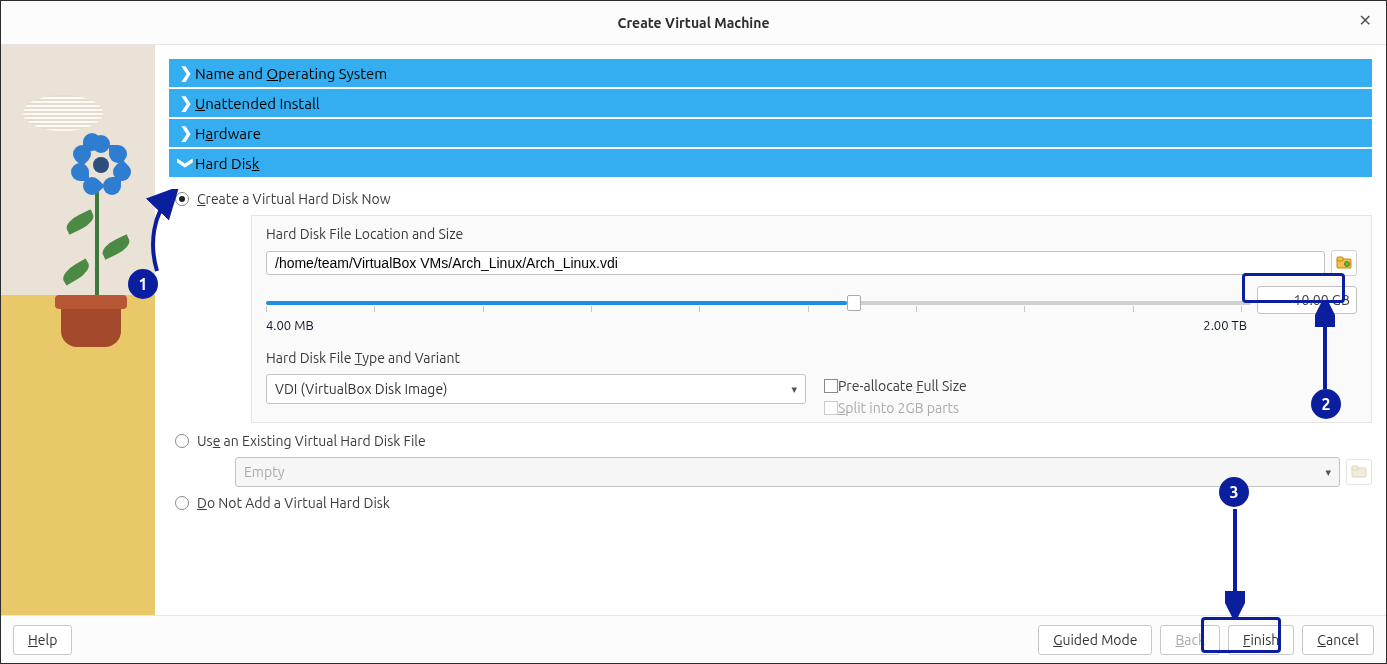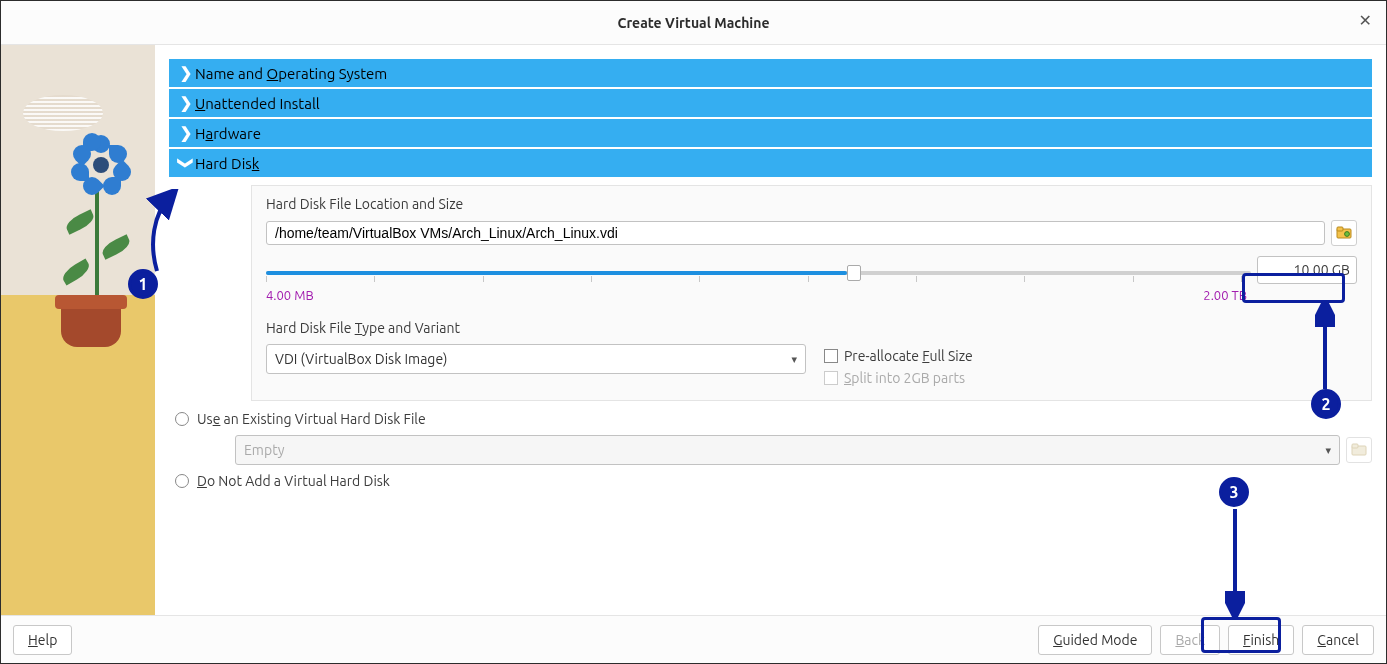--- a/index.html
+++ b/index.html
@@ -24,43 +24,43 @@
   .acc-item { background: #35aef1; color: #000; height: 28px; display: flex; align-items: center; padding: 0 8px; margin-bottom: 2px; font-size: 15px; }
   .acc-item .chev { width: 18px; text-align:center; font-weight:bold; color:#fff; }
   .acc-item .u { text-decoration: underline; text-decoration-skip-ink: none; }
 
   .section { padding: 6px 0 0 6px; }
   .radio-row { display:flex; align-items:center; gap:8px; margin: 6px 0 8px 0; }
   .radio { width:14px; height:14px; border:1px solid #888; border-radius:50%; display:inline-flex; align-items:center; justify-content:center; background:#fff;}
   .radio.checked:after{content:"";width:6px;height:6px;border-radius:50%;background:#222;}
   .u { text-decoration: underline; text-decoration-skip-ink:none;}
 
-  .panel { border:1px solid #e4e4e4; background:#fafafa; margin: 0 0 10px 76px; padding: 10px 14px 14px 14px; }
+  .panel { border:1px solid #e4e4e4; background:#fafafa; margin: 0 0 10px 76px; padding: 10px 14px 6px 14px; }
   .label { font-size:14px; color:#3a3a3a; margin-bottom:8px; }
 
   .hloc-row { display:flex; gap:6px; align-items:center;}
   input[type=text].path { flex:1; height:24px; border:1px solid #c2c2c2; border-radius:3px; padding:0 8px; font-size:14px; background:#fff;}
   .browse { width:26px; height:26px; border:1px solid #cfcfcf; border-radius:3px; display:flex;align-items:center;justify-content:center; background:#fff;}
   .browse svg{width:16px;height:16px;}
 
   .slider-row { position:relative; margin-top:10px; display:flex; align-items:flex-end; gap:6px;}
   .slider { flex:1; position:relative; height:22px; }
   .track { position:absolute; left:0; right:0; top:9px; height:4px; background:#d0d0d0; border-radius:2px;}
   .track-fill { position:absolute; left:0; top:9px; height:4px; background:#1d8fe0; border-radius:2px;}
   .thumb { position:absolute; top:3px; width:14px; height:16px; background:#fff; border:1px solid #aaa; border-radius:2px;}
   .ticks { position:absolute; left:0; right:0; top:14px; height:6px; }
   .tick{position:absolute;top:0;width:1px;height:6px;background:#c7c7c7;}
   .size-box { width:100px; height:28px; border:1px solid #c2c2c2; border-radius:3px; background:#fff; display:flex;align-items:center;justify-content:flex-end;padding:0 6px; font-size:14px;}
-  .minmax { display:flex; justify-content:space-between; font-size:13px; color:#a21caf; margin-top:4px;}
+  .minmax { display:flex; justify-content:space-between; font-size:13px; color:#0f172a; margin-top:4px;}
 
   .type-row { display:flex; gap:18px; margin-top:8px;}
   .combo { flex:1; max-width:540px; height:30px; border:1px solid #c2c2c2; border-radius:3px; background:#fff; display:flex; align-items:center; justify-content:space-between; padding:0 8px; color:#333;}
   .combo .arrow{font-size:11px;color:#555;}
   .checks { display:flex; flex-direction:column; gap:6px; padding-top:4px;}
-  .chk { display:flex; align-items:center; gap:6px; font-size:14px;}
+  .chk { display:flex; align-items:center; font-size:14px;}
   .chk .box{width:14px;height:14px;border:1px solid #888;background:#fff;}
   .chk.disabled{color:#aaa;} .chk.disabled .box{border-color:#ccc;}
 
   .existing-row{display:flex;gap:6px;align-items:center;margin:6px 0 8px 60px;}
   .combo.disabled{color:#aaa;background:#f6f6f6;}
 
   .footer { height: 48px; border-top:1px solid #e5e5e5; display:flex; align-items:center; padding: 0 12px; gap:8px; background:#fcfcfc;}
   .spacer{flex:1;}
   button.btn { height:30px; padding:0 14px; border:1px solid #c8c8c8; background:#fff; border-radius:3px; font-size:14px; color:#333; font-family:inherit;}
   button.btn:disabled{color:#aaa;}
@@ -113,20 +113,24 @@
       <div class="acc-item">
         <span class="chev">❯</span>
         <span>H<span class="u">a</span>rdware</span>
       </div>
       <div class="acc-item">
         <span class="chev" style="transform:rotate(90deg);display:inline-block;">❯</span>
         <span>Hard Dis<span class="u">k</span></span>
       </div>
 
       <div class="section">
+        <div class="radio-row">
+          <span class="radio checked"></span>
+          <span><span class="u">C</span>reate a Virtual Hard Disk Now</span>
+        </div>
 
         <div class="panel">
           <div class="label">Hard Disk File Location and Size</div>
           <div class="hloc-row">
             <input type="text" class="path" value="/home/team/VirtualBox VMs/Arch_Linux/Arch_Linux.vdi" style="">
             <div class="browse">
               <svg viewBox="0 0 16 16">
                   <rect x="1" y="4" width="14" height="9" rx="1" fill="#f4c24b" stroke="#b98a1e"></rect>
                   <rect x="1" y="2" width="6" height="4" rx="1" fill="#f4c24b" stroke="#b98a1e"></rect>
                   <circle cx="11" cy="9" r="2.4" fill="#6fbf3c" stroke="#3c7a1e"></circle>

